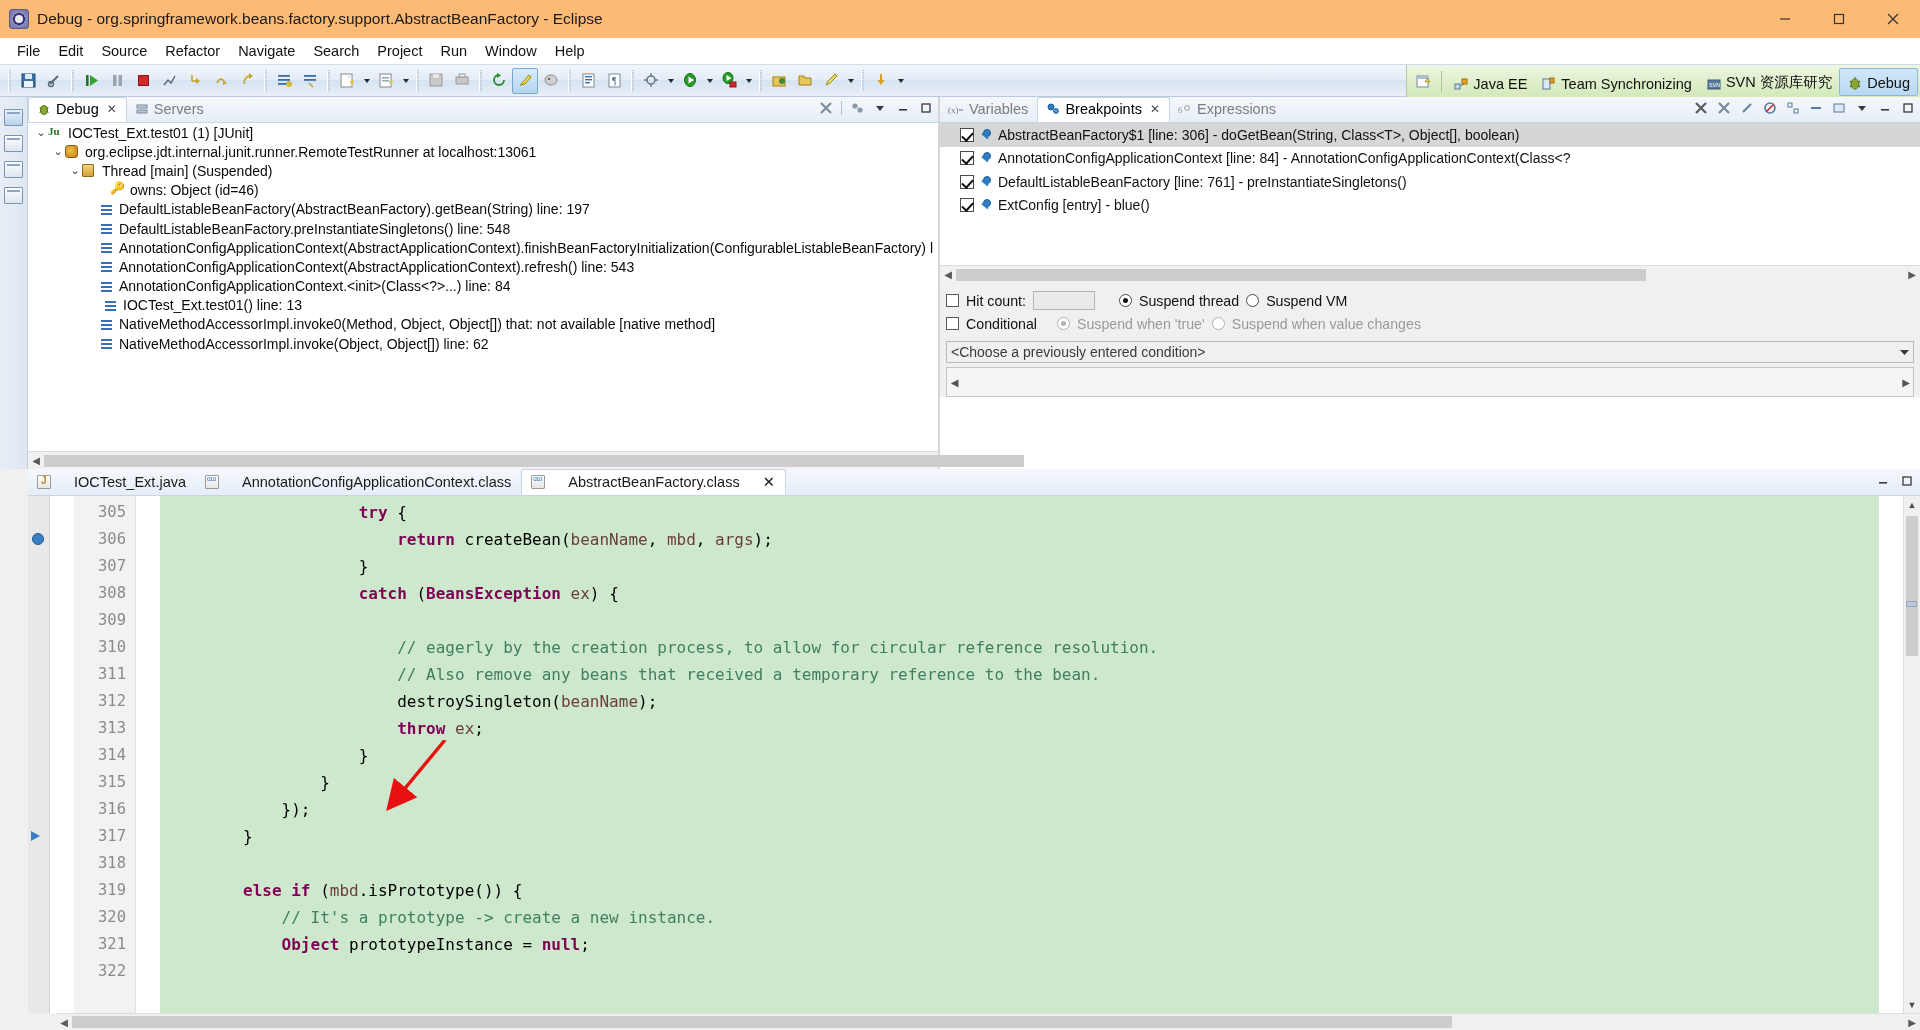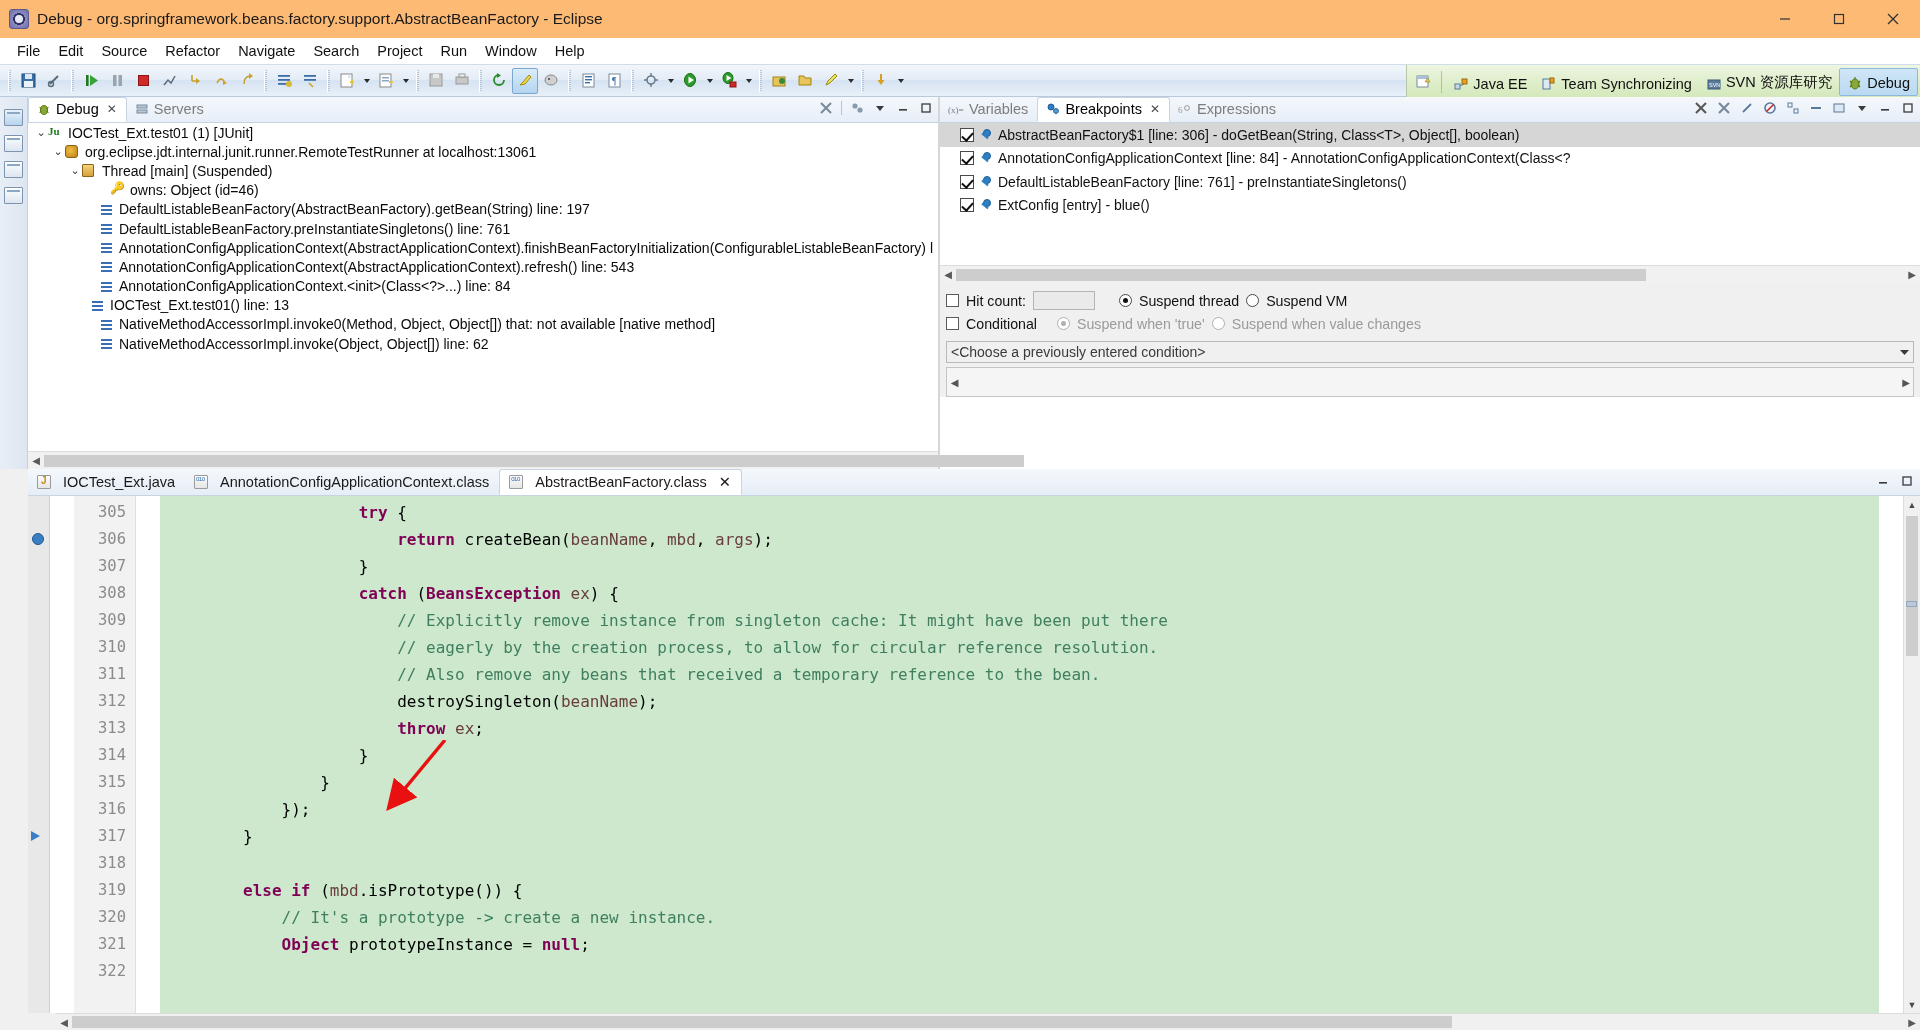--- a/index.html
+++ b/index.html
@@ -345,21 +345,21 @@
   
   .editor-area { flex: 1; display: flex; flex-direction: column; background: #f0f0f0; padding-left: 28px; }
   .ed-tabs {
     height: 27px;
     background: linear-gradient(to bottom, #f4f8fc, #e5edf6);
     display: flex; align-items: flex-end;
     border-bottom: 1px solid #c8d4e2;
     position: relative;
   }
   .ed-tab {
-    display: flex; align-items: center; gap: 12px;
+    display: flex; align-items: center; gap: 23px;
     padding: 3px 10px 4px 9px;
     font-size: 14.5px; height: 26px;
     white-space: nowrap; color: #1a1a1a; margin-top: 12px;
   }
   .ed-tab.active {
     background: #fff; border: 1px solid #c8d4e2; border-bottom-color: #fff;
     border-radius: 3px 3px 0 0;
   }
   .ed-tools {
     position: absolute; right: 5px; top: 4px; display: flex; gap: 8px;
@@ -825,21 +825,21 @@
             <span class="t-icon">
               <span class="ic-frame" style="display:block"></span>
             </span>
             <span class="t-label">DefaultListableBeanFactory(AbstractBeanFactory).getBean(String) line: 197</span>
           </div>
           <div class="tree-row" style="padding-left: 57px;">
             <span class="twisty"></span>
             <span class="t-icon">
               <span class="ic-frame" style="display:block"></span>
             </span>
-            <span class="t-label">DefaultListableBeanFactory.preInstantiateSingletons() line: 761</span>
+            <span class="t-label">DefaultListableBeanFactory.preInstantiateSingletons() line: 548</span>
           </div>
           <div class="tree-row" style="padding-left: 57px;">
             <span class="twisty"></span>
             <span class="t-icon">
               <span class="ic-frame" style="display:block"></span>
             </span>
             <span class="t-label">AnnotationConfigApplicationContext(AbstractApplicationContext).finishBeanFactoryInitialization(ConfigurableListableBeanFactory) l</span>
           </div>
           <div class="tree-row" style="padding-left: 57px;">
             <span class="twisty"></span>
@@ -848,21 +848,21 @@
             </span>
             <span class="t-label">AnnotationConfigApplicationContext(AbstractApplicationContext).refresh() line: 543</span>
           </div>
           <div class="tree-row" style="padding-left: 57px;">
             <span class="twisty"></span>
             <span class="t-icon">
               <span class="ic-frame" style="display:block"></span>
             </span>
             <span class="t-label">AnnotationConfigApplicationContext.&lt;init&gt;(Class&lt;?&gt;...) line: 84</span>
           </div>
-          <div class="tree-row" style="padding-left: 48px;">
+          <div class="tree-row" style="padding-left: 61px;">
             <span class="twisty"></span>
             <span class="t-icon">
               <span class="ic-frame" style="display:block"></span>
             </span>
             <span class="t-label">IOCTest_Ext.test01() line: 13</span>
           </div>
           <div class="tree-row" style="padding-left: 57px;">
             <span class="twisty"></span>
             <span class="t-icon">
               <span class="ic-frame" style="display:block"></span>
@@ -1088,21 +1088,21 @@
           <div>320</div>
           <div>321</div>
           <div>322</div>
         </div>
       <div class="code" id="code">
 
       <div class="ln"><span class="plain">                    </span><span class="kw">try</span><span class="plain"> {</span></div>
           <div class="ln"><span class="plain">                        </span><span class="kw">return</span><span class="plain"> createBean(</span><span class="param">beanName</span><span class="plain">, </span><span class="param">mbd</span><span class="plain">, </span><span class="param">args</span><span class="plain">);</span></div>
           <div class="ln"><span class="plain">                    }</span></div>
           <div class="ln"><span class="plain">                    </span><span class="kw">catch</span><span class="plain"> (</span><span class="kw">BeansException</span><span class="plain"> </span><span class="param">ex</span><span class="plain">) {</span></div>
-          <div class="ln"><span class="plain">                        </span><span class="cmt">// Explicitly remove instance from singleton cache: It might have been put there</span></div>
+          <div class="ln"><span class="plain">                        </span></div>
           <div class="ln"><span class="plain">                        </span><span class="cmt">// eagerly by the creation process, to allow for circular reference resolution.</span></div>
           <div class="ln"><span class="plain">                        </span><span class="cmt">// Also remove any beans that received a temporary reference to the bean.</span></div>
           <div class="ln"><span class="plain">                        destroySingleton(</span><span class="param">beanName</span><span class="plain">);</span></div>
           <div class="ln"><span class="plain">                        </span><span class="kw">throw</span><span class="plain"> </span><span class="param">ex</span><span class="plain">;</span></div>
           <div class="ln"><span class="plain">                    }</span></div>
           <div class="ln"><span class="plain">                }</span></div>
           <div class="ln"><span class="plain">            });</span></div>
           <div class="ln"><span class="plain">        }</span></div>
           <div class="ln"><span class="plain"></span></div>
           <div class="ln"><span class="plain">        </span><span class="kw">else</span><span class="plain"> </span><span class="kw">if</span><span class="plain"> (</span><span class="param">mbd</span><span class="plain">.isPrototype()) {</span></div>

